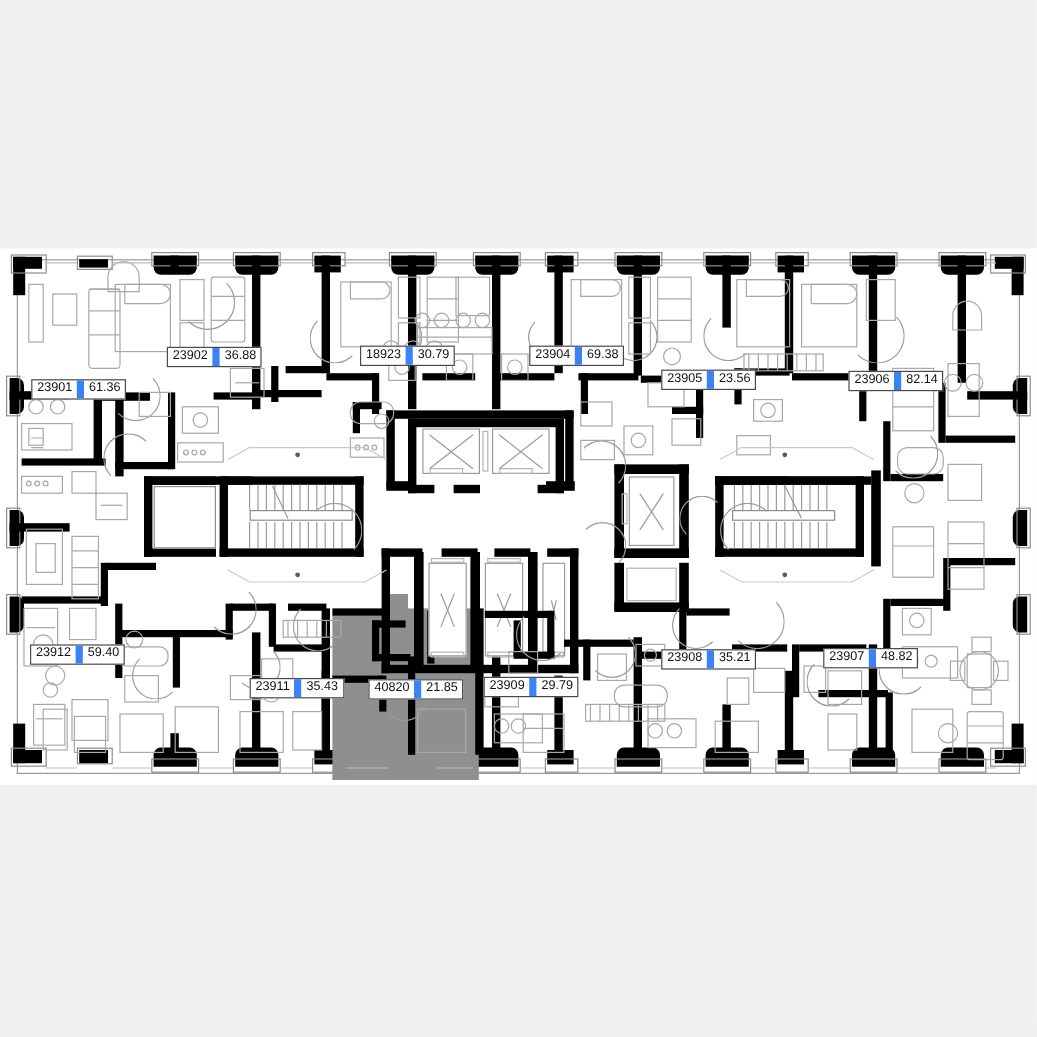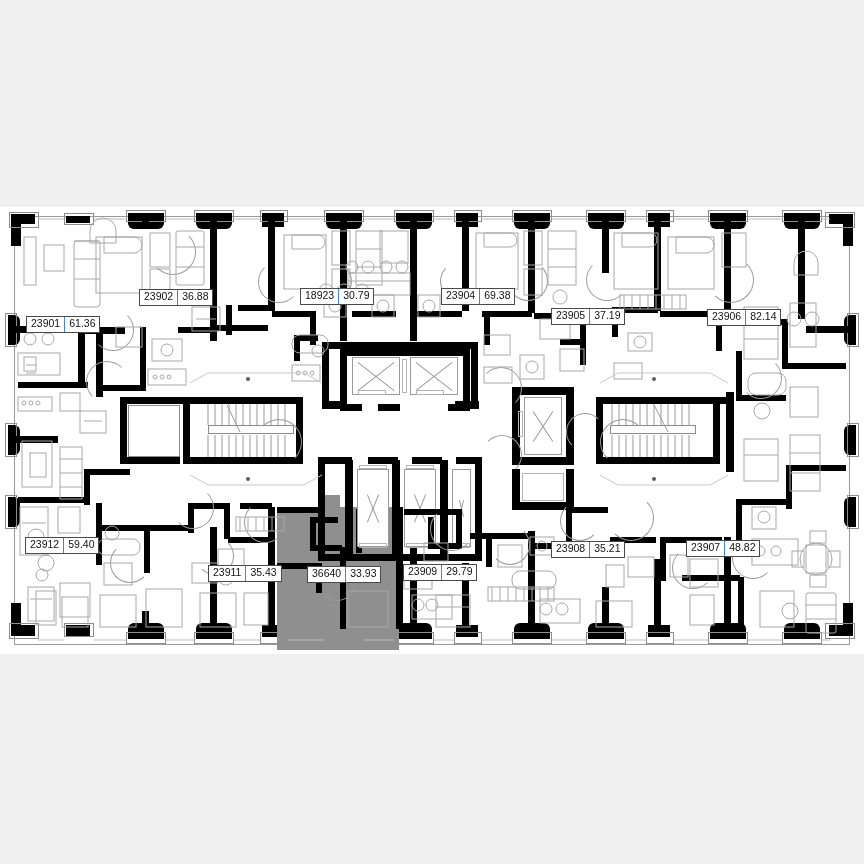--- a/index.html
+++ b/index.html
@@ -34,21 +34,21 @@
     display:flex;align-items:stretch;
     background:#fff;
     border:1px solid #4a4a4a;
     height:15px;
     font-size:10.5px;
     line-height:13px;
     color:#111;
     white-space:nowrap;
     z-index:40;
   }
-  .lbl .id{padding:0 4px;border-right:1px solid #3b82f6;}
+  .lbl .id{padding:0 4px;border-right:6px solid #3b82f6;}
   .lbl .ar{padding:0 4px;}
 
   
   .arc{position:absolute;border:1px solid #9a9a9a;border-radius:50%;
        border-right-color:transparent;border-bottom-color:transparent;}
   .arcR{position:absolute;border:1px solid #9a9a9a;border-radius:50%;
        border-left-color:transparent;border-bottom-color:transparent;}
   .arcBL{position:absolute;border:1px solid #9a9a9a;border-radius:50%;
        border-right-color:transparent;border-top-color:transparent;}
   .arcBR{position:absolute;border:1px solid #9a9a9a;border-radius:50%;
@@ -650,41 +650,41 @@
     <div class="lbl" style="left:300px;top:81px;">
       <span class="id">18923</span>
       <span class="ar">30.79</span>
     </div>
     <div class="lbl" style="left:441px;top:81px;">
       <span class="id">23904</span>
       <span class="ar">69.38</span>
     </div>
     <div class="lbl" style="left:551px;top:101px;">
       <span class="id">23905</span>
-      <span class="ar">37.19</span>
+      <span class="ar">23.56</span>
     </div>
     <div class="lbl" style="left:707px;top:102px;">
       <span class="id">23906</span>
       <span class="ar">82.14</span>
     </div>
     <div class="lbl" style="left:686px;top:333px;">
       <span class="id">23907</span>
       <span class="ar">48.82</span>
     </div>
     <div class="lbl" style="left:551px;top:334px;">
       <span class="id">23908</span>
       <span class="ar">35.21</span>
     </div>
     <div class="lbl" style="left:403px;top:357px;">
       <span class="id">23909</span>
       <span class="ar">29.79</span>
     </div>
     <div class="lbl" style="left:307px;top:359px;">
-      <span class="id">36640</span>
-      <span class="ar">33.93</span>
+      <span class="id">40820</span>
+      <span class="ar">21.85</span>
     </div>
     <div class="lbl" style="left:208px;top:358px;">
       <span class="id">23911</span>
       <span class="ar">35.43</span>
     </div>
     <div class="lbl" style="left:25px;top:330px;">
       <span class="id">23912</span>
       <span class="ar">59.40</span>
     </div>
 

